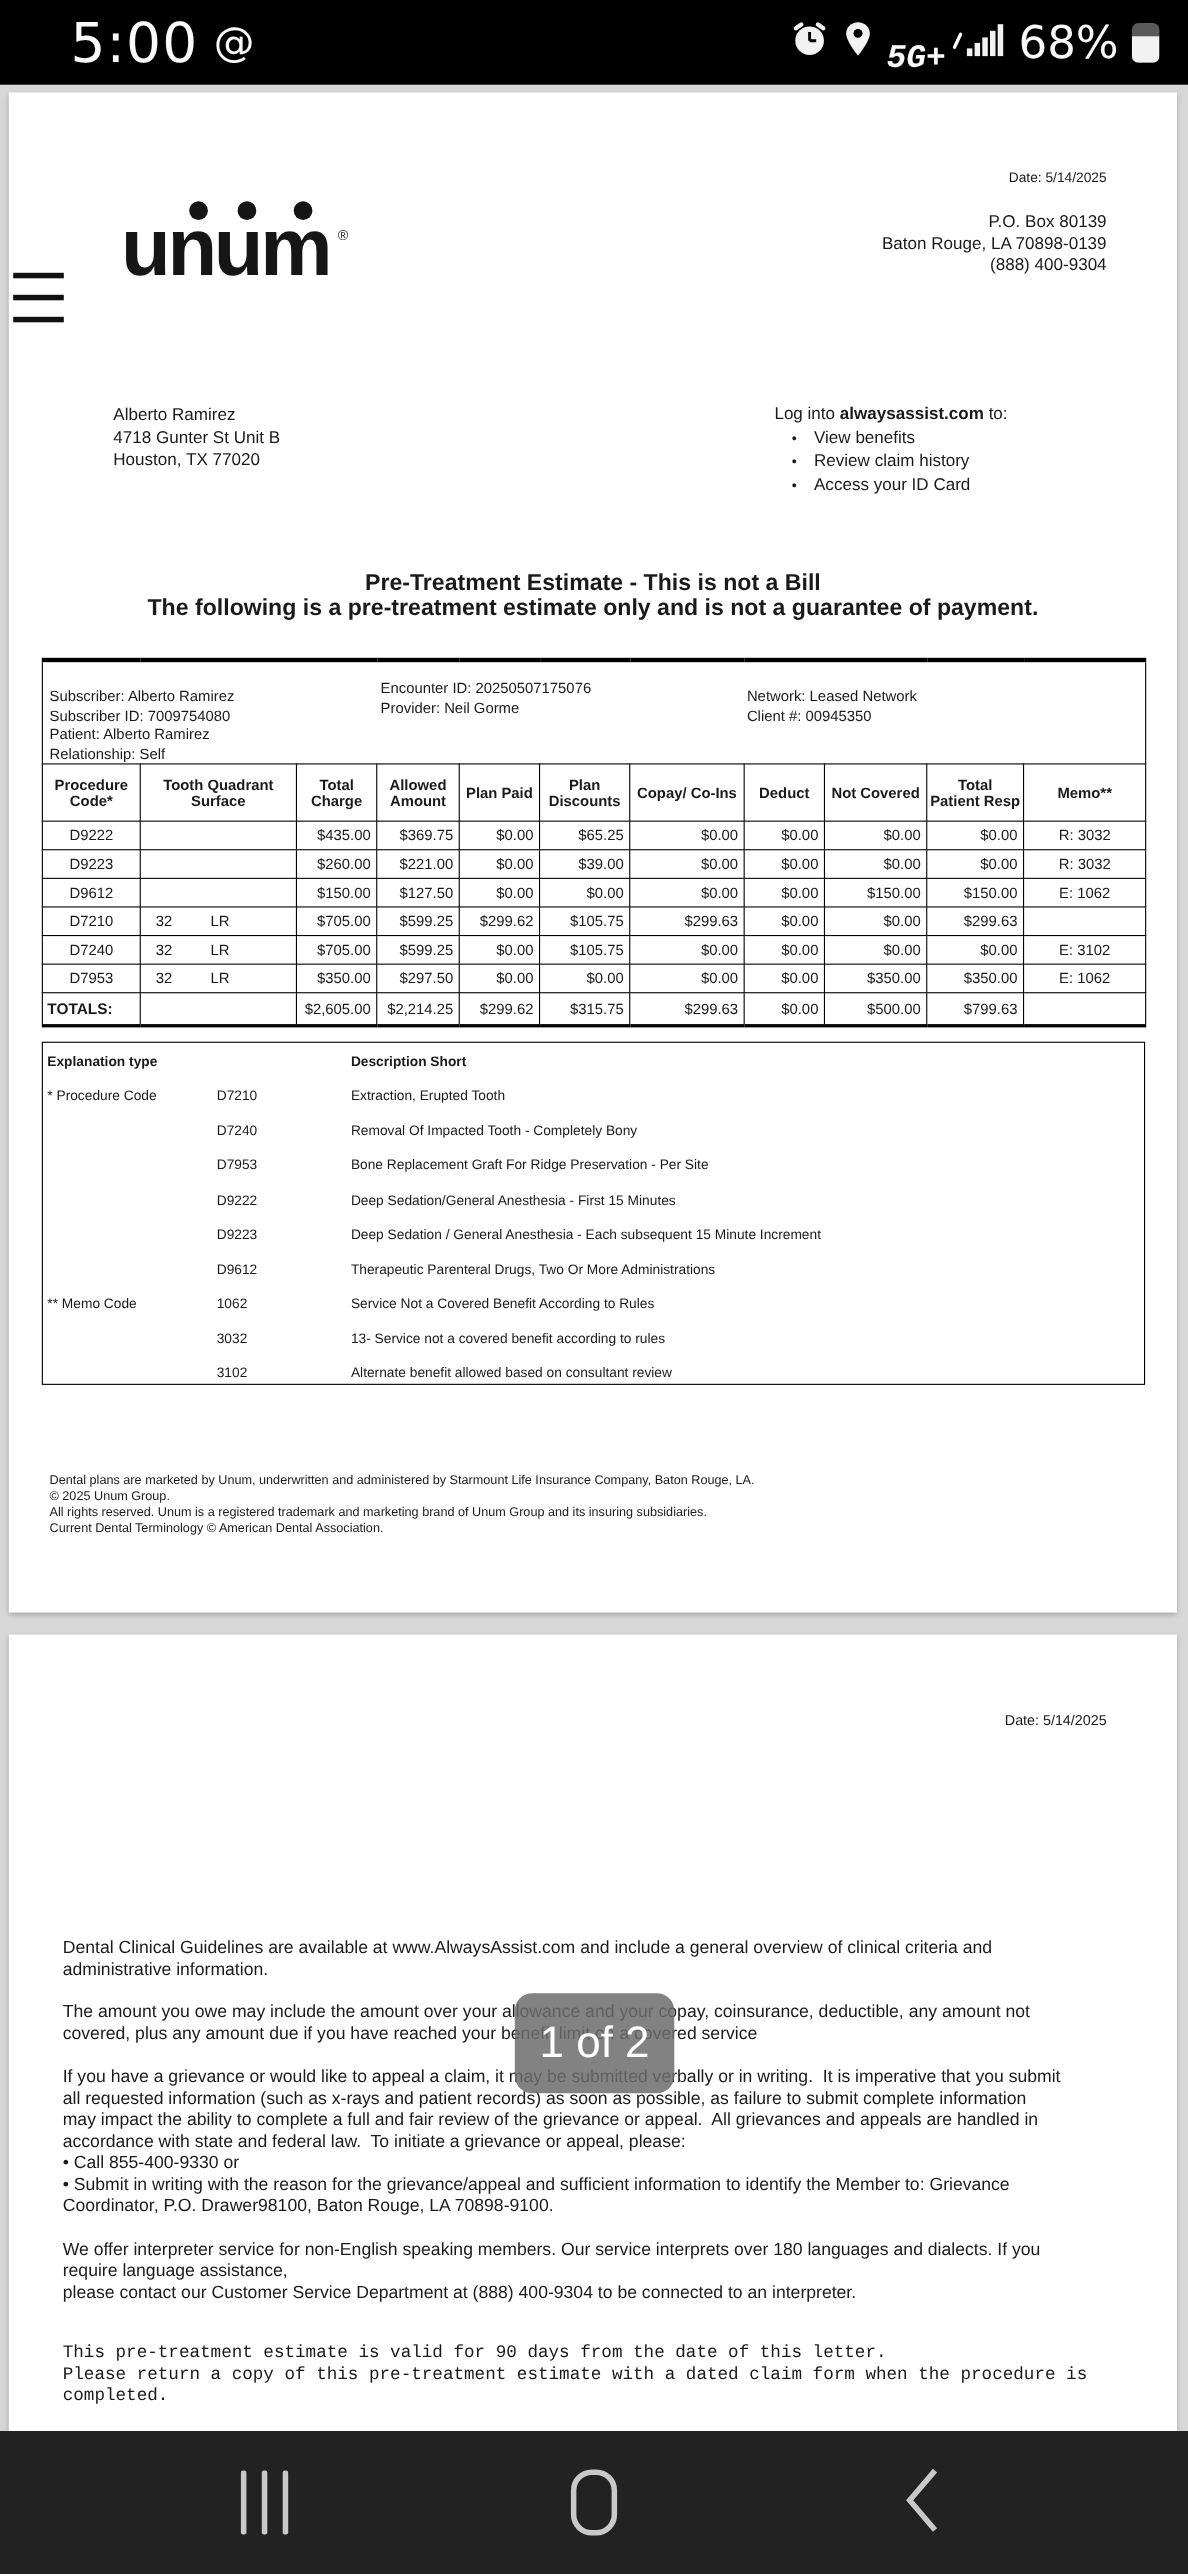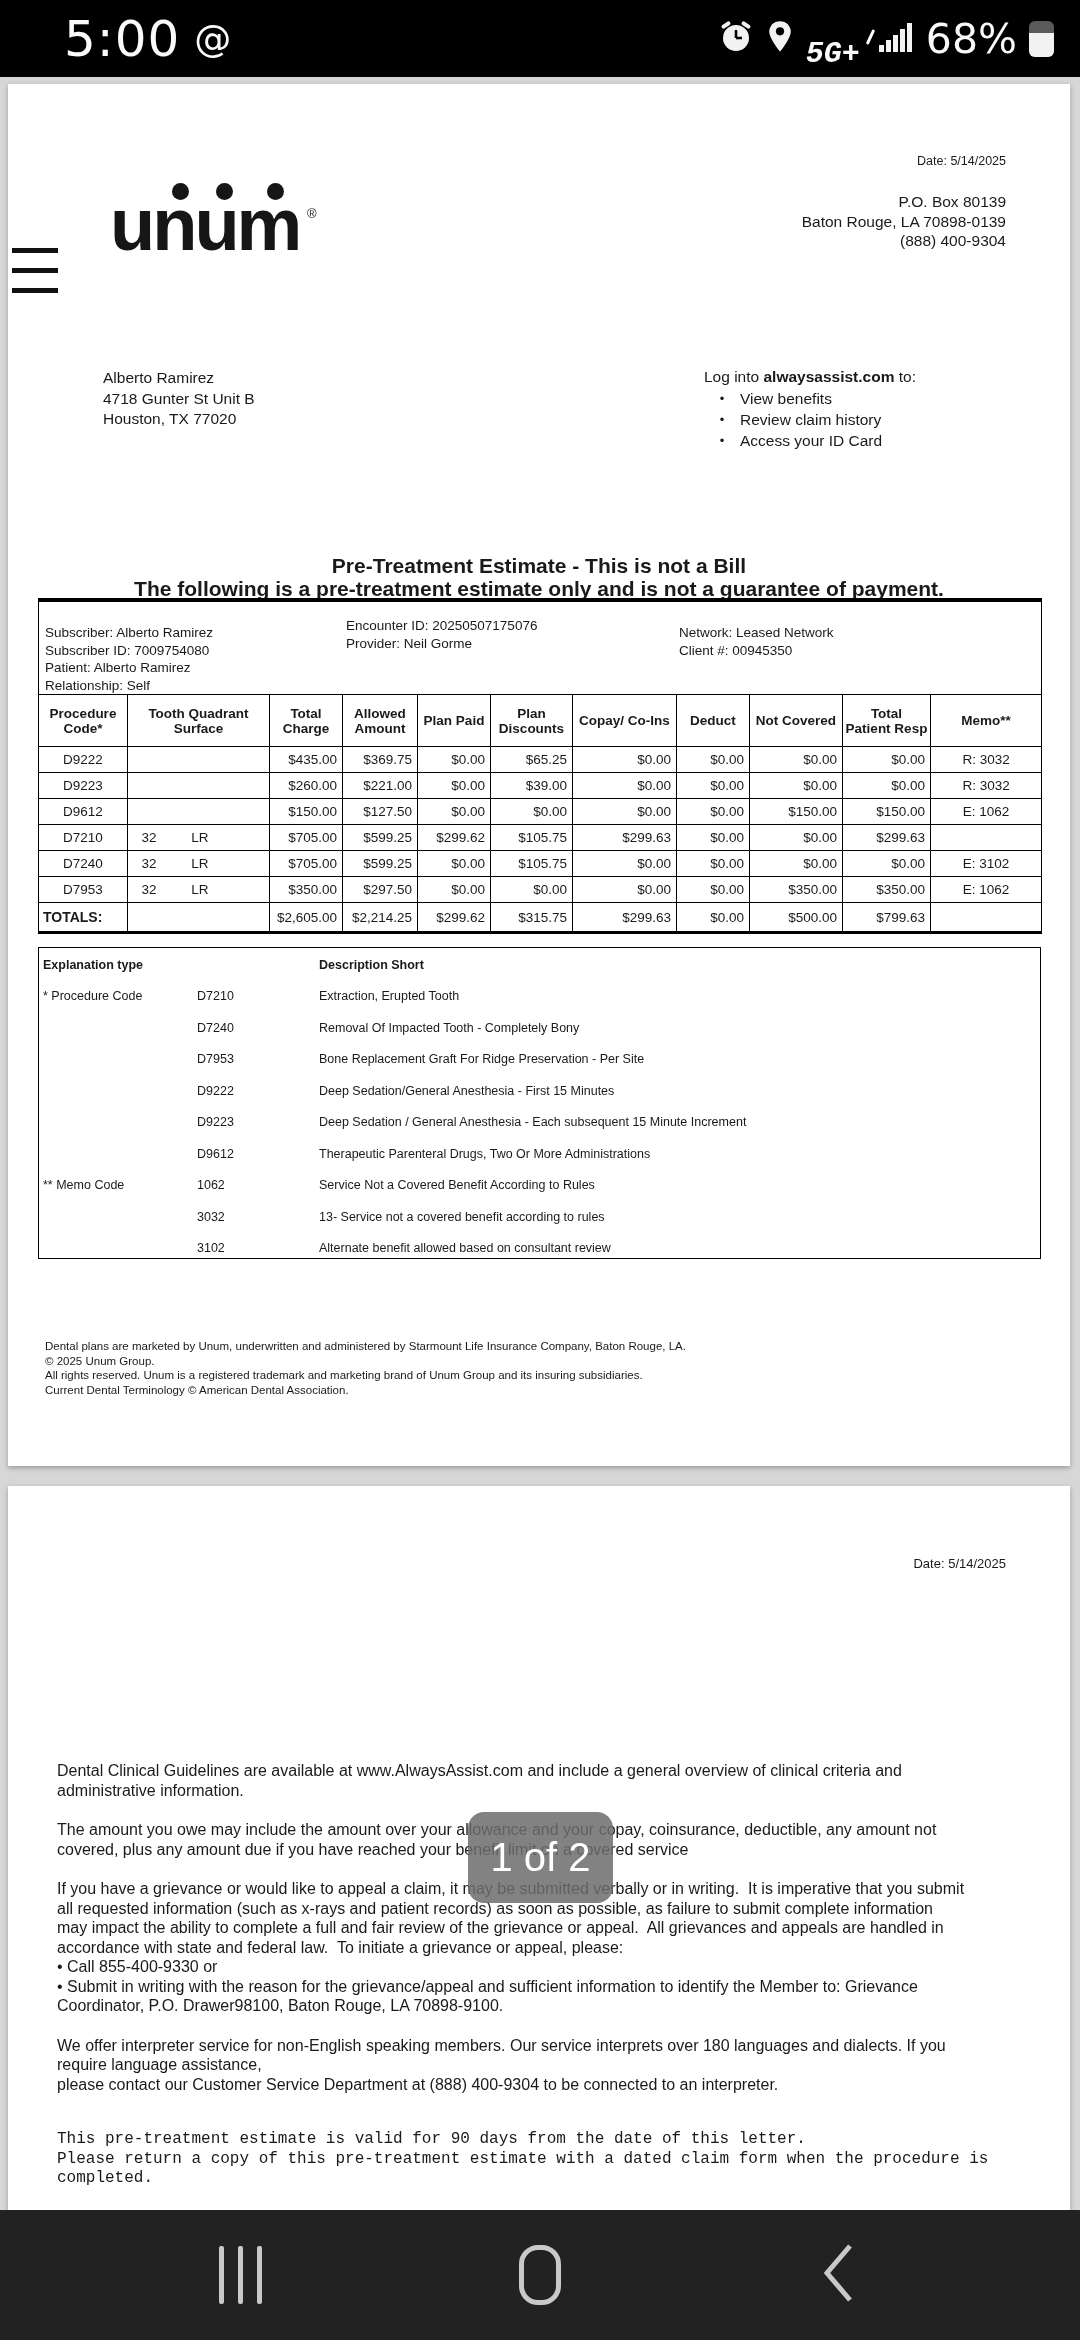--- a/index.html
+++ b/index.html
@@ -36,21 +36,21 @@
   .p1-date { position:absolute; right:64px; top:70px; font-size:12.5px; }
   .p1-pobox { position:absolute; right:64px; top:108px; font-size:15.5px; line-height:19.5px; text-align:right; white-space:pre-line; }
   .p1-addr { position:absolute; left:95px; top:284px; font-size:15.5px; line-height:20.5px; white-space:pre-line; }
 
   .login { position:absolute; left:696px; top:284px; font-size:15.5px; }
   .login b { font-weight:700; }
   .login-bullets { margin-top:2px; }
   .login-bullets .bl { display:flex; line-height:21px; }
   .login-bullets .dot { width:36px; text-align:center; font-size:13px; }
 
-  .p1-title { position:absolute; left:0; top:471px; width:100%; text-align:center; font-size:21px; font-weight:700; line-height:22.5px; white-space:pre-line; }
+  .p1-title { position:absolute; left:0; top:435px; width:100%; text-align:center; font-size:21px; font-weight:700; line-height:22.5px; white-space:pre-line; }
 
   
   .claim-table { position:absolute; left:30px; top:514px; border-collapse:collapse; table-layout:fixed; width:1003px;
     border:1.5px solid #000; border-top:4px solid #000; font-size:13.5px; }
   .claim-table td, .claim-table th { border:1.2px solid #000; overflow:hidden; }
   .info-row td { height:76px; vertical-align:top; }
   .info-flex { display:flex; }
   .info-flex div { white-space:pre-line; font-size:13.5px; line-height:17.5px; padding-top:22px; }
   .info-c1 { width:307px; padding-left:6px; }
   .info-c2 { width:333px; padding-top:15px !important; }

